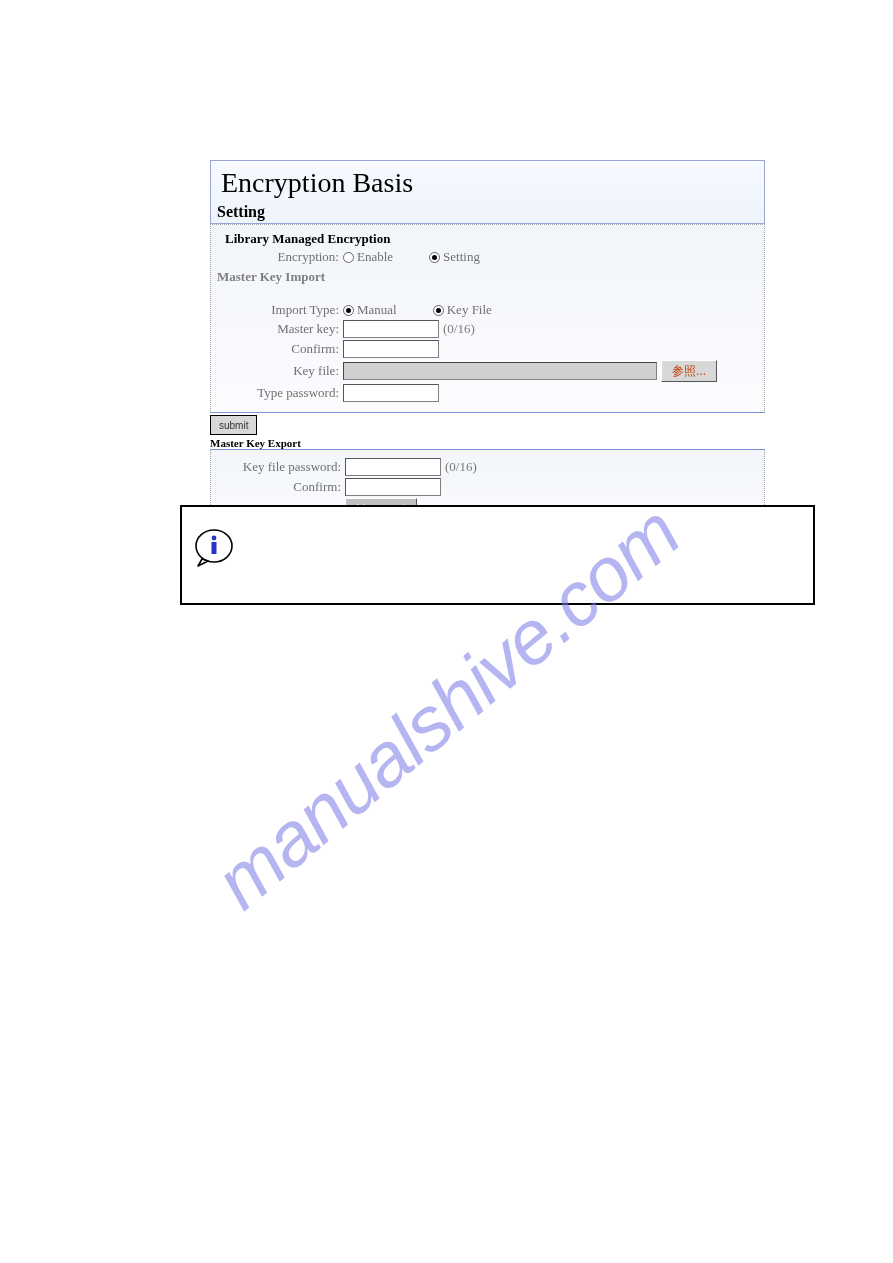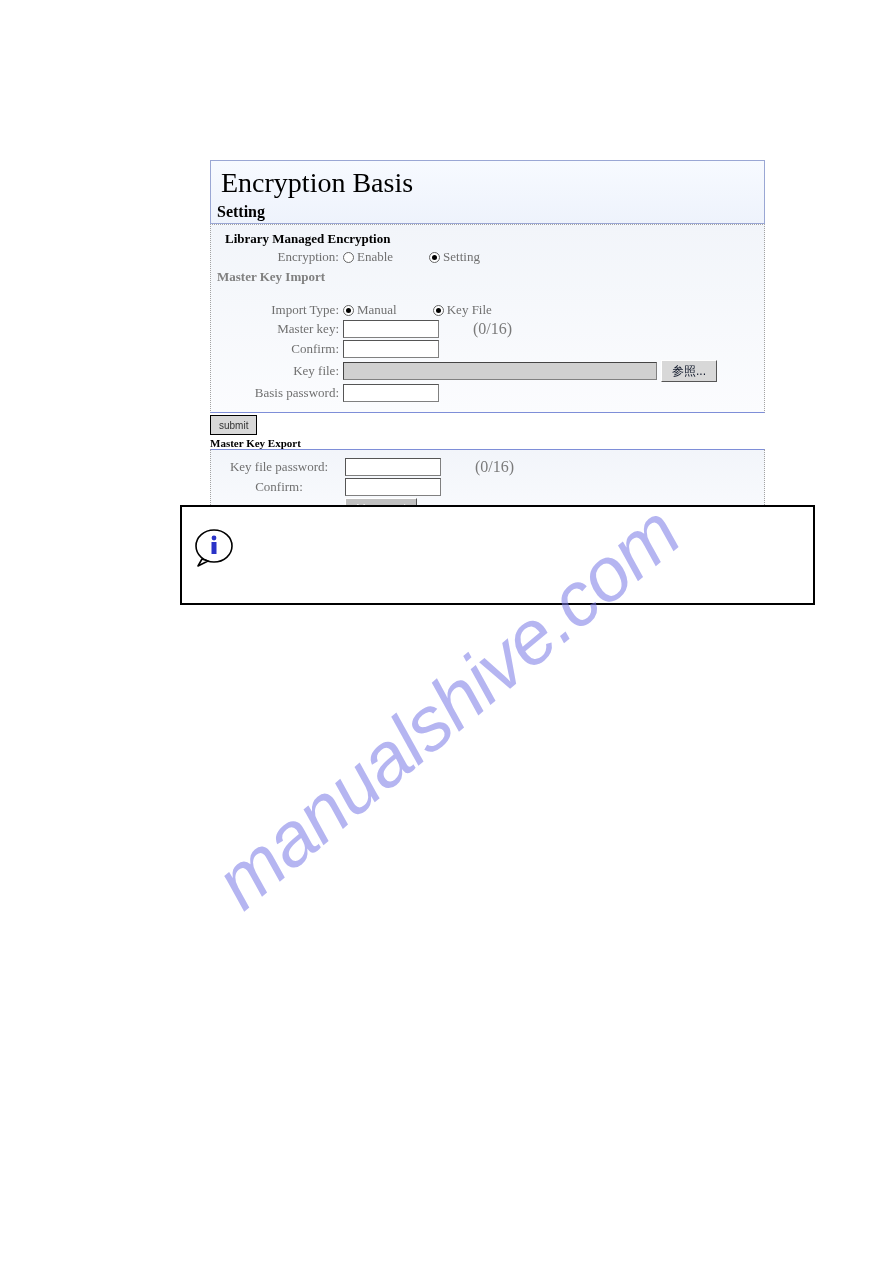--- a/index.html
+++ b/index.html
@@ -107,37 +107,36 @@
   .text-input-disabled {
     height: 18px;
     width: 314px;
     border: 1px solid #808080;
     border-top-color: #444;
     border-left-color: #444;
     background: #d0d0d0;
   }
   .hint {
     color: #7a7a7a;
-    font-size: 16px;
+    font-size: 13px;
     padding-left: 4px;
-    margin-left: 30px;
   }
   .btn {
     display: inline-flex;
     align-items: center;
     justify-content: center;
     height: 22px;
     padding: 0 10px;
     background: #d8d8d8;
     border: 1px solid #555;
     border-top-color: #fff;
     border-left-color: #fff;
     font-family: Arial, sans-serif;
     font-size: 12px;
-    color: #0f172a;
+    color: #c2410c;
   }
   .btn-submit {
     display: inline-flex;
     align-items: center;
     justify-content: center;
     height: 20px;
     padding: 0 8px;
     background: #d8d8d8;
     border: 1px solid #000;
     font-family: Arial, sans-serif;
@@ -163,21 +162,20 @@
   }
   .panel2 {
     border: 1px dotted #a3a3a3;
     border-top: 1px solid #7e8ed8;
     border-bottom: 1px solid #7e8ed8;
     background: linear-gradient(#f2f5fa,#fbfcfe);
     padding: 6px 6px 10px 6px;
   }
   .panel2 .row-label {
     width: 128px;
-    text-align: center;
   }
   .panel2 .text-input {
     width: 96px;
   }
   
   .callout {
     position: absolute;
     left: 180px;
     top: 505px;
     width: 635px;
@@ -263,21 +261,21 @@
     </div>
 
     <div class="row">
       <div class="row-label">Key file:</div>
       <div class="text-input-disabled"></div>
       <span style="width:4px;"></span>
       <span class="btn">参照...</span>
     </div>
 
     <div class="row">
-      <div class="row-label">Basis password:</div>
+      <div class="row-label">Type password:</div>
       <div class="text-input"></div>
     </div>
   </div>
 
   <div class="mid-block">
     <span class="btn-submit">submit</span>
     <div class="section-head-black">Master Key Export</div>
   </div>
 
   <div class="panel2">

